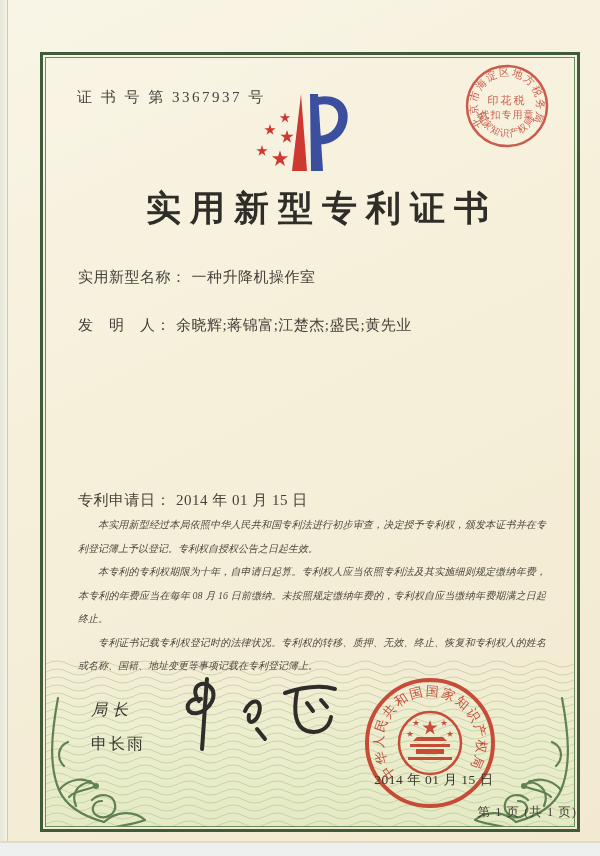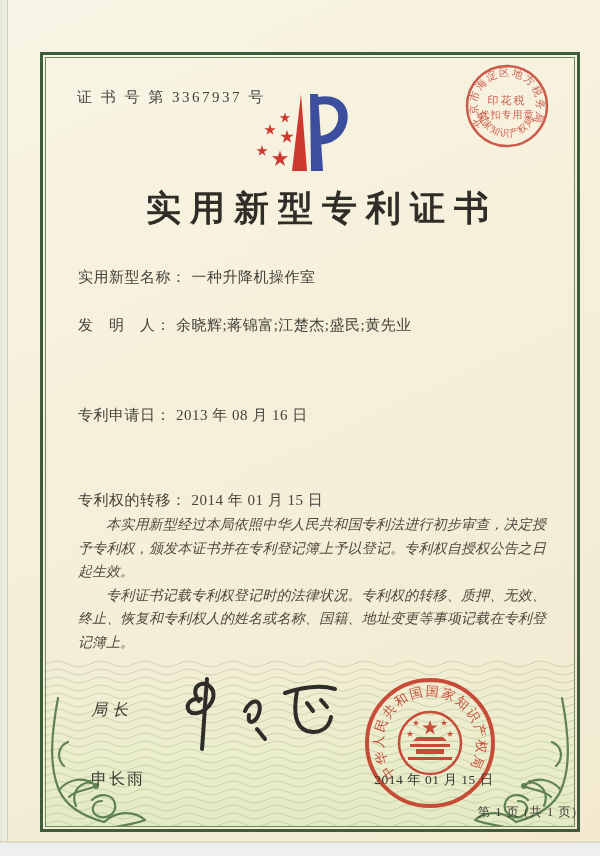--- a/index.html
+++ b/index.html
@@ -22,27 +22,27 @@
   .logo{position:absolute;left:208px;top:34px;}
   .tax-stamp{position:absolute;left:418px;top:5px;opacity:.82;}
   .title{position:absolute;left:0;right:0;top:130px;text-align:center;
     font-size:35px;font-weight:bold;letter-spacing:9px;color:#2f2d28;padding-left:24px;}
 
   .field{position:absolute;left:35px;right:28px;font-size:15px;color:#45423a;letter-spacing:.5px;}
   .f1{top:213px}.f2{top:261px}.f3{top:308px}.f4{top:351px}.f5{top:394px}.f6{top:436px}
   .field .val{margin-left:5px;}
 
   .body-text{position:absolute;left:35px;width:468px;top:458px;
-    font-size:14px;line-height:23.5px;color:#4d483e;text-align:justify;font-style:italic;}
+    font-size:10px;line-height:23.5px;color:#4d483e;text-align:justify;font-style:italic;}
   .body-text p{margin:0;text-indent:2em;}
 
   .guilloche{position:absolute;left:3px;right:3px;bottom:3px;height:170px;}
 
   .officer-title{position:absolute;left:48px;top:645px;font-size:16px;letter-spacing:5px;color:#3a3832;font-style:italic;}
-  .officer-name{position:absolute;left:48px;top:679px;font-size:16px;letter-spacing:2px;color:#3a3832;margin-top:35px;}
+  .officer-name{position:absolute;left:48px;top:679px;font-size:16px;letter-spacing:2px;color:#3a3832;}
   .signature{position:absolute;left:118px;top:618px;}
   .seal{position:absolute;left:314px;top:614px;opacity:.9;}
   .seal-date{position:absolute;left:316px;top:716px;width:150px;text-align:center;
     font-size:13.5px;color:#39372f;letter-spacing:.5px;}
   .footer{position:absolute;left:0;right:0;top:749px;text-align:right;
     font-size:12.5px;letter-spacing:1px;color:#42403a;}
 
   .orn{position:absolute;bottom:3px;}
   .orn-left{left:3px;}
   .orn-right{right:3px;transform:scaleX(-1);}
@@ -154,29 +154,27 @@
       </svg>
 
       <div class="title">实用新型专利证书</div>
 
       <div class="field f1">
         <span class="lbl">实用新型名称：</span><span class="val">一种升降机操作室</span>
       </div>
       <div class="field f2">
         <span class="lbl">发　明　人：</span><span class="val">余晓辉;蒋锦富;江楚杰;盛民;黄先业</span>
       </div>
-      <div class="field f4">
-        <span class="lbl">专利申请日：</span><span class="val">2013 年 08 月 16 日</span>
-      </div>
       <div class="field f6">
-        <span class="lbl">专利权的转移：</span><span class="val">2014 年 01 月 15 日</span>
+        <span class="lbl">专利申请日：</span><span class="val">2014 年 01 月 15 日</span>
       </div>
 
       <div class="body-text">
         <p>本实用新型经过本局依照中华人民共和国专利法进行初步审查，决定授予专利权，颁发本证书并在专利登记簿上予以登记。专利权自授权公告之日起生效。</p>
+        <p>本专利的专利权期限为十年，自申请日起算。专利权人应当依照专利法及其实施细则规定缴纳年费，本专利的年费应当在每年 08 月 16 日前缴纳。未按照规定缴纳年费的，专利权自应当缴纳年费期满之日起终止。</p>
         <p>专利证书记载专利权登记时的法律状况。专利权的转移、质押、无效、终止、恢复和专利权人的姓名或名称、国籍、地址变更等事项记载在专利登记簿上。</p>
       </div>
 
       <div class="officer-title">局长</div>
       <div class="officer-name">申长雨</div>
 
       <svg class="signature" width="180" height="84" viewBox="0 0 180 84">
         <g stroke="#2e2d29" stroke-width="4" fill="none" stroke-linecap="round" stroke-linejoin="round">
           <path d="M38,28 C26,12 46,4 52,18 C56,32 36,46 28,38 C24,32 30,24 40,26"></path>
           <path d="M46,6 C44,28 43,52 41,76"></path>

